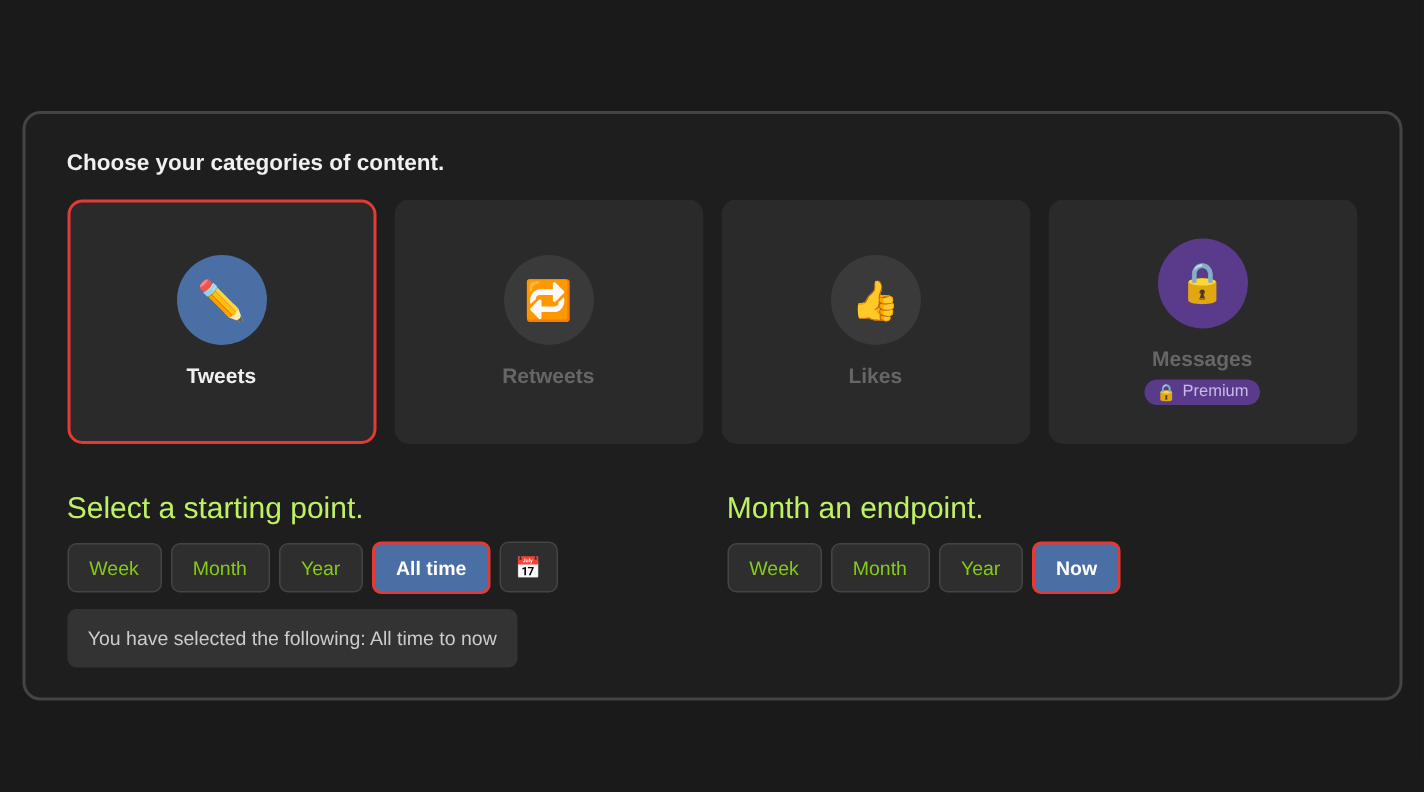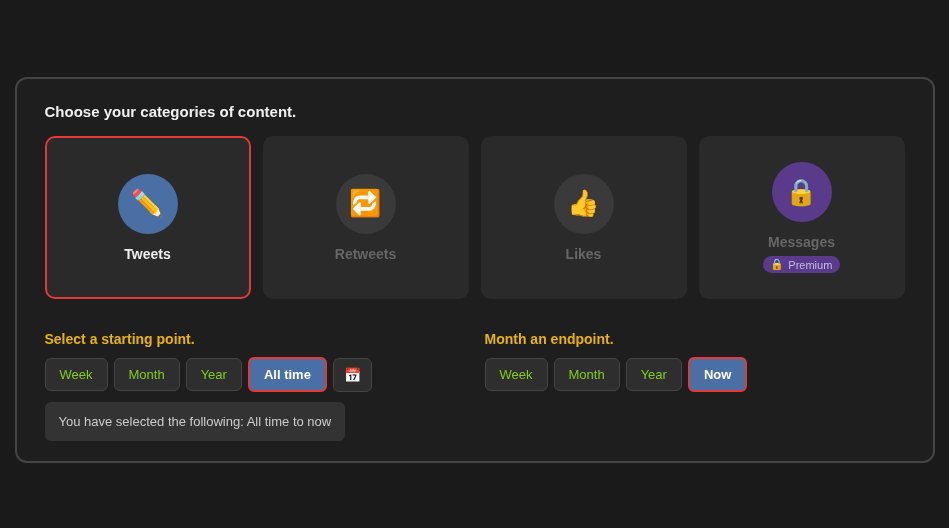--- a/index.html
+++ b/index.html
@@ -99,23 +99,23 @@
       display: flex;
       gap: 20px;
       align-items: flex-start;
     }
 
     .date-section {
       flex: 1;
     }
 
     .date-section-title {
-      color: #eab308;
-      font-size: 14px;
-      font-weight: 700;
+      color: #bef264;
+      font-size: 20px;
+      font-weight: 400;
       margin-bottom: 10px;
     }
 
     .date-controls {
       display: flex;
       align-items: center;
       gap: 6px;
     }
 
     .time-btn {

